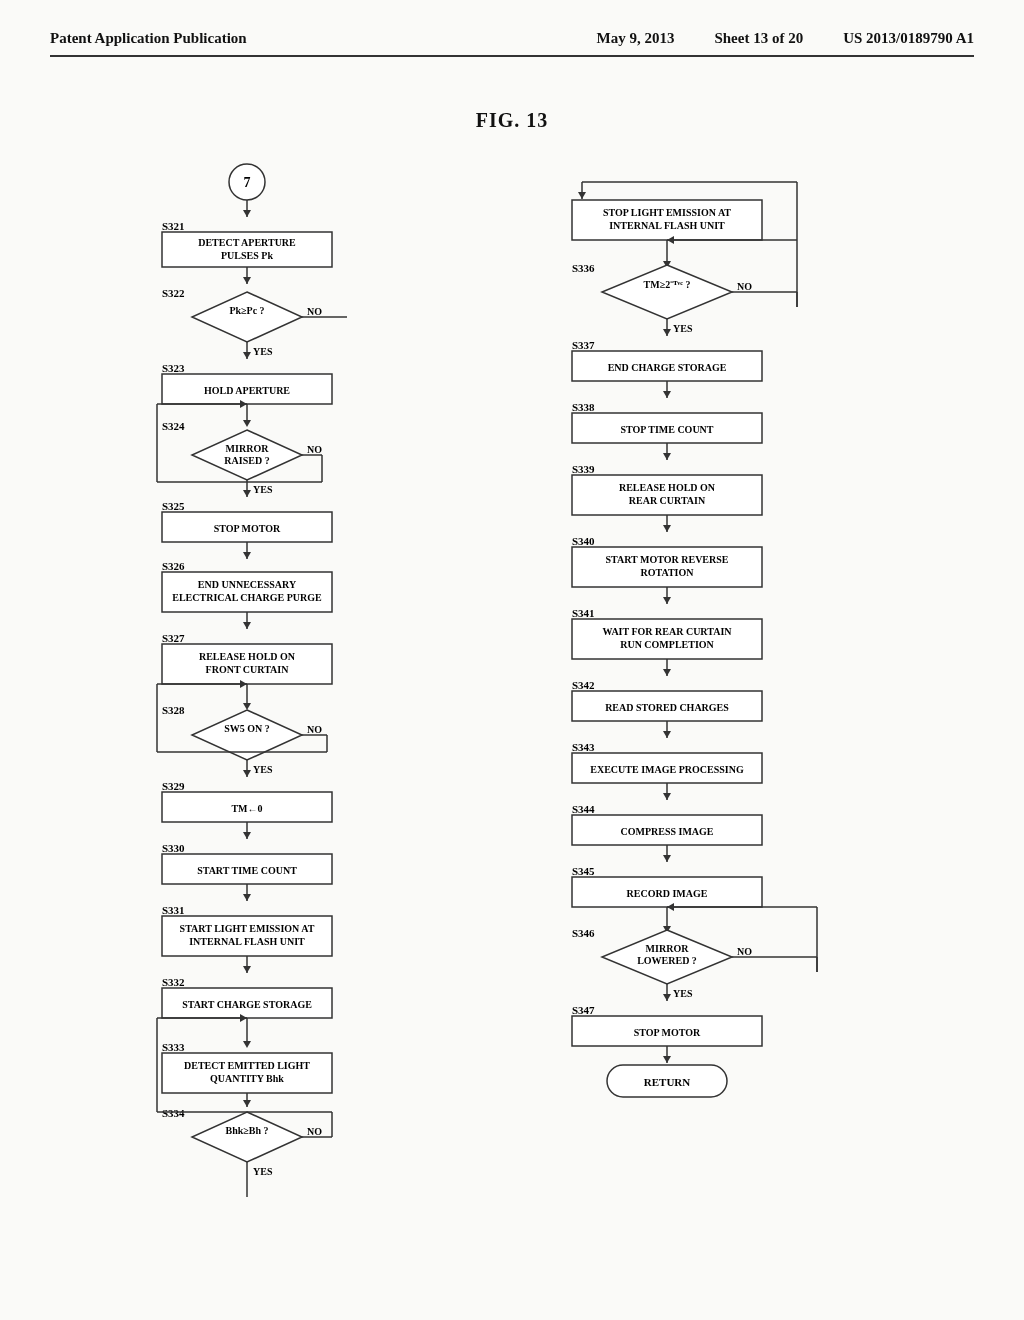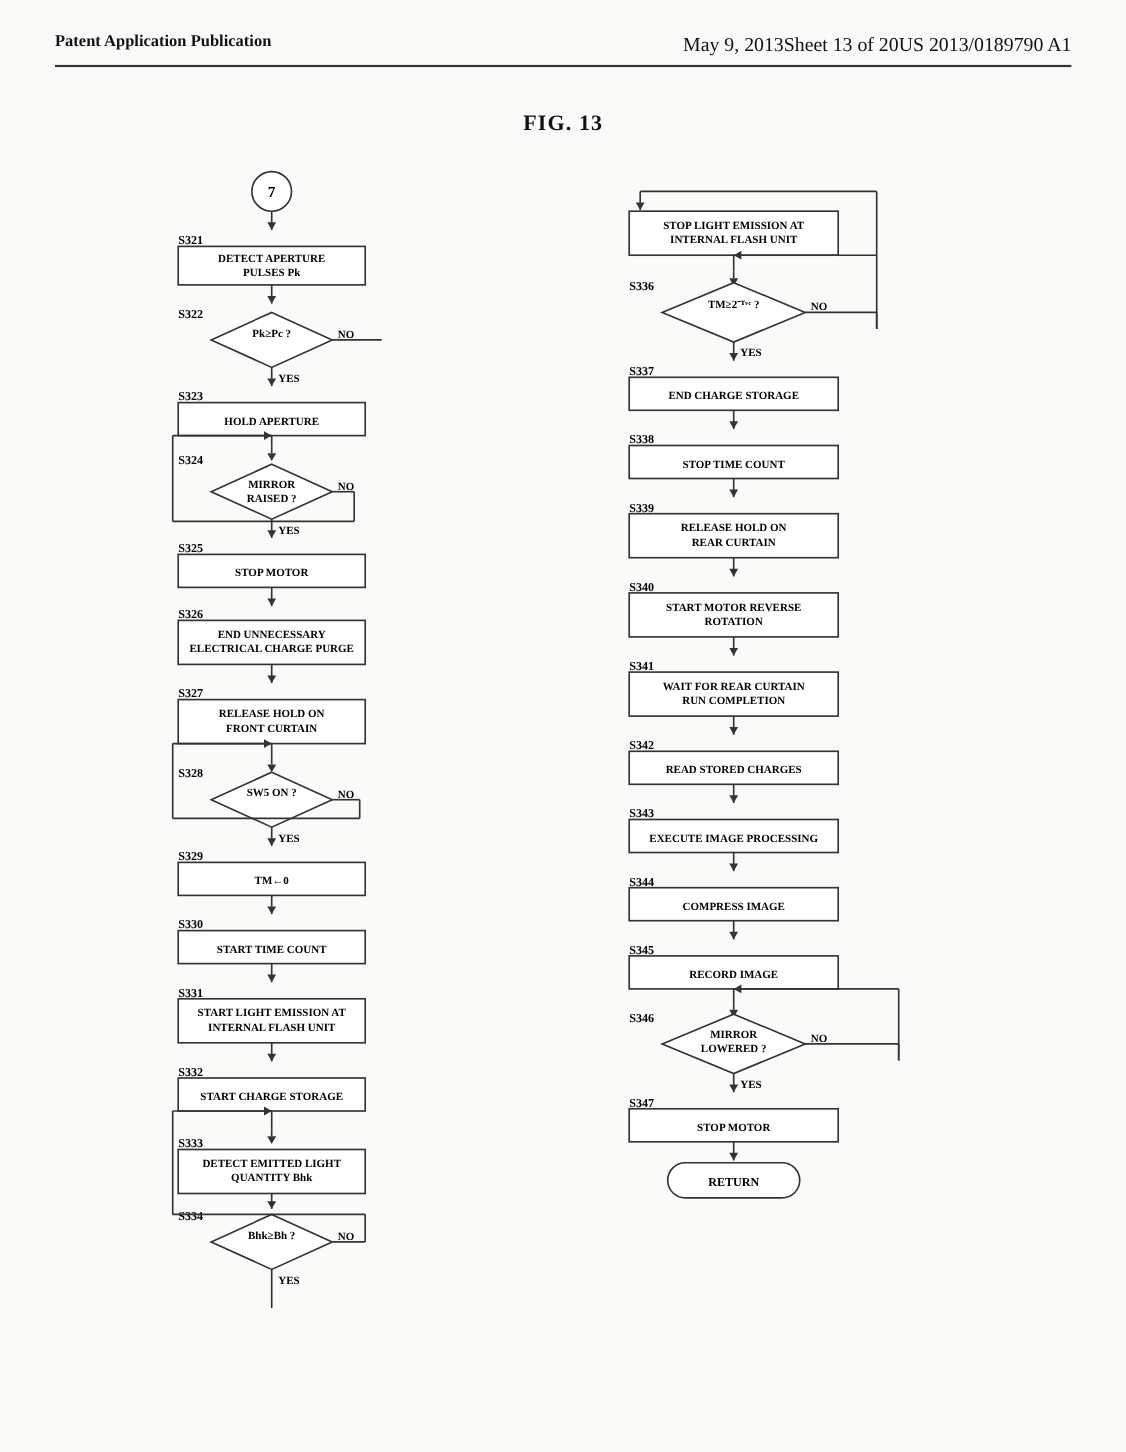--- a/index.html
+++ b/index.html
@@ -17,29 +17,31 @@
       background: #fafaf8;
       padding: 30px 50px;
       position: relative;
     }
     .header {
       display: flex;
       justify-content: space-between;
       align-items: flex-start;
       border-bottom: 2px solid #333;
       padding-bottom: 8px;
-      margin-bottom: 40px;
+      margin-bottom: 52px;
     }
     .header-left {
       font-size: 15px;
       font-weight: bold;
     }
     .header-right {
-      font-size: 18px;
+      font-size: 15px;
       display: flex;
+      gap: 40px;
+      font-weight: bold;
     }
     .fig-title {
       text-align: center;
       font-size: 20px;
       font-weight: bold;
       margin-bottom: 20px;
       letter-spacing: 1px;
     }
     
     .flowchart-svg {

